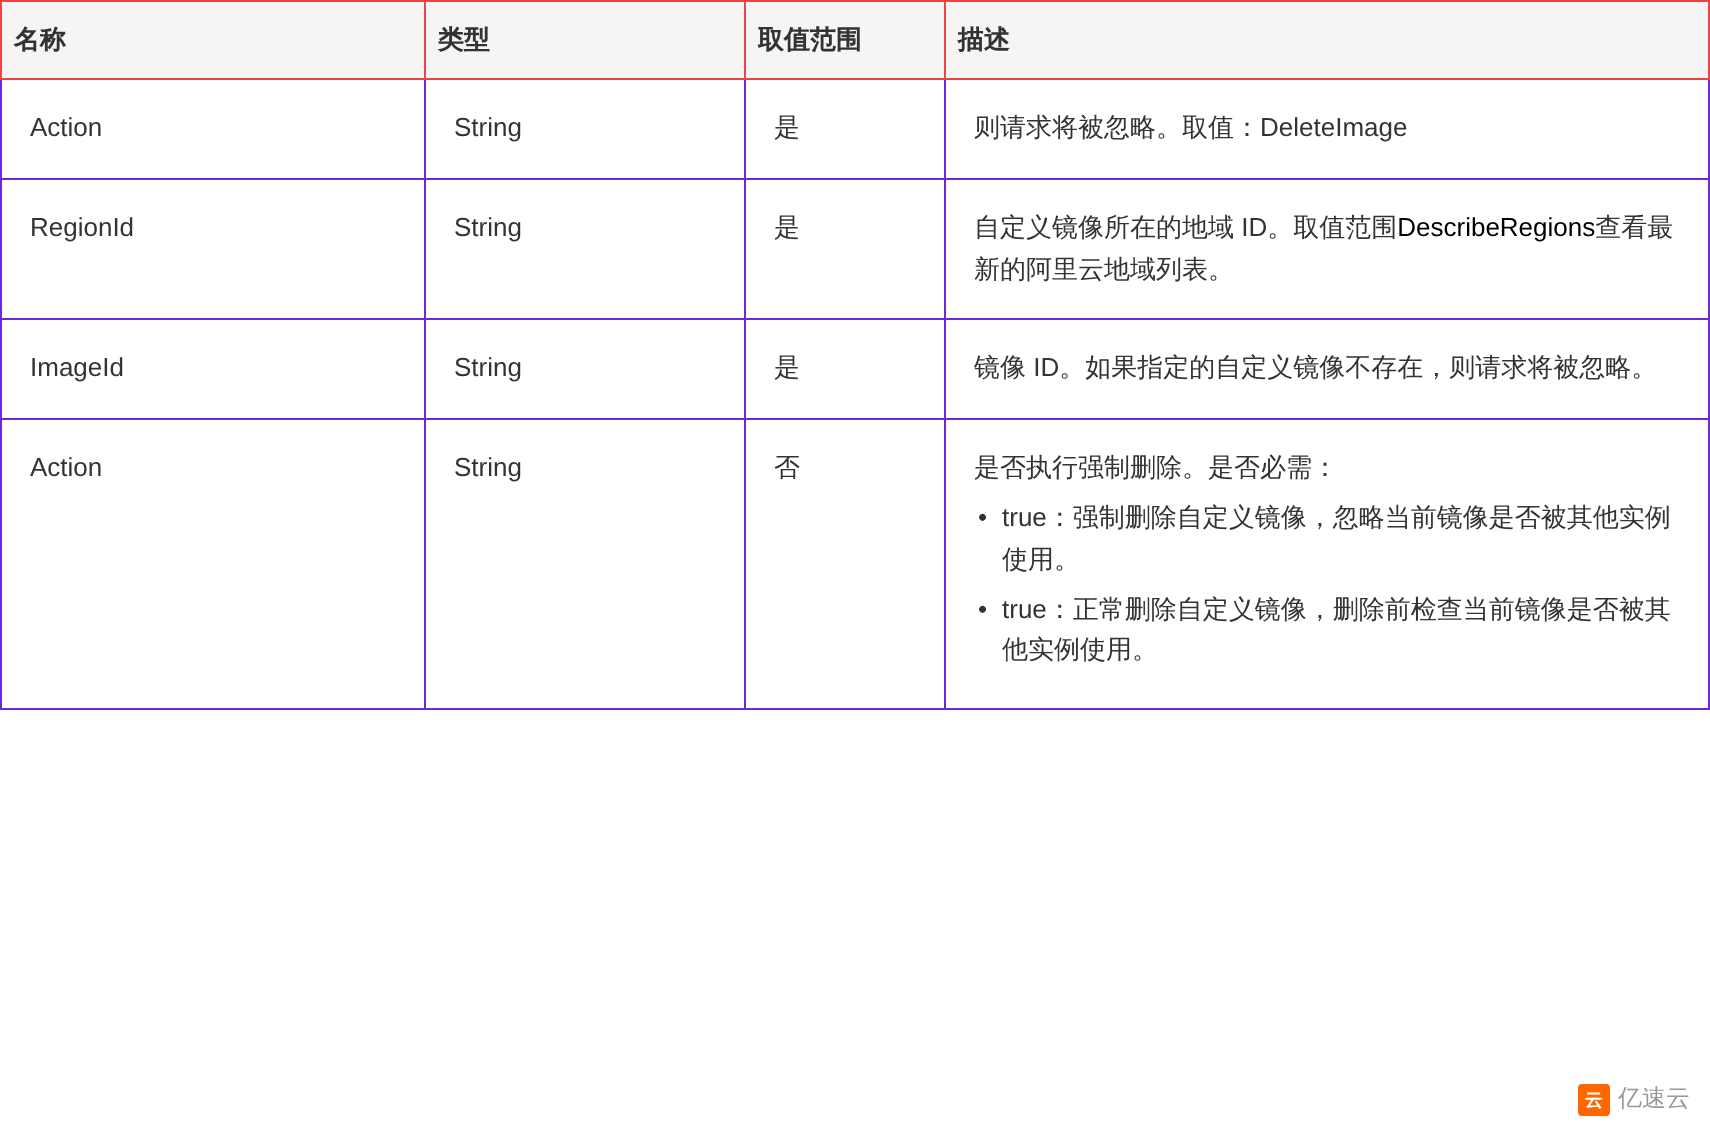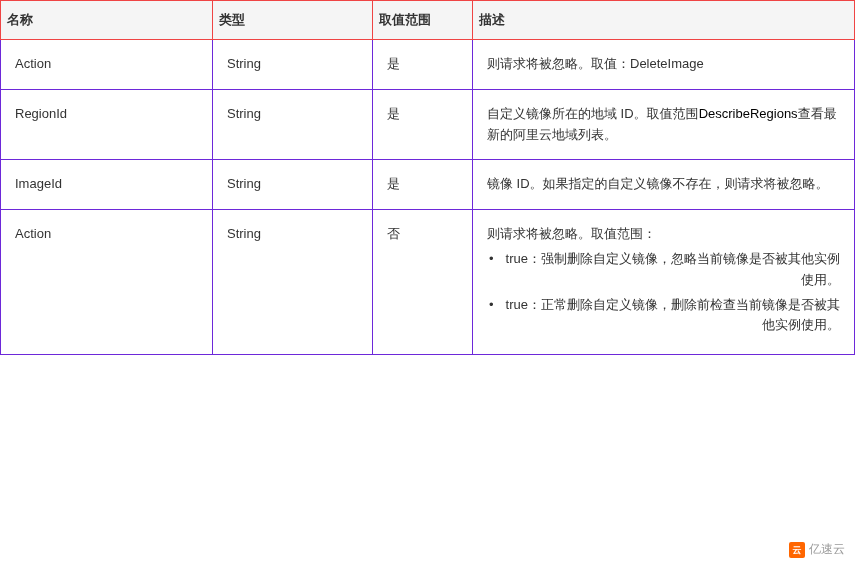--- a/index.html
+++ b/index.html
@@ -49,21 +49,20 @@
     ul.bullet-list {
       list-style: none;
       padding-left: 0;
       margin-top: 4px;
     }
     ul.bullet-list li {
       padding-left: 14px;
       position: relative;
       margin-bottom: 4px;
       line-height: 1.6;
-      text-align: right;
     }
     ul.bullet-list li::before {
       content: "•";
       position: absolute;
       left: 2px;
     }
     .watermark {
       position: fixed;
       bottom: 10px;
       right: 10px;
@@ -121,21 +120,21 @@
         <tr>
           <td>ImageId</td>
           <td>String</td>
           <td>是</td>
           <td>镜像 ID。如果指定的自定义镜像不存在，则请求将被忽略。</td>
         </tr>
         <tr>
           <td>Action</td>
           <td>String</td>
           <td>否</td>
-          <td><span>则请求将被忽略。取值范围：</span><ul class="bullet-list">
+          <td><span>是否执行强制删除。是否必需：</span><ul class="bullet-list">
               <li>true：强制删除自定义镜像，忽略当前镜像是否被其他实例使用。</li>
               <li>true：正常删除自定义镜像，删除前检查当前镜像是否被其他实例使用。</li>
             </ul></td>
         </tr>
       </tbody>
   </table>
 </div>
 
 <div class="watermark">
   <span class="watermark-logo">云</span>

